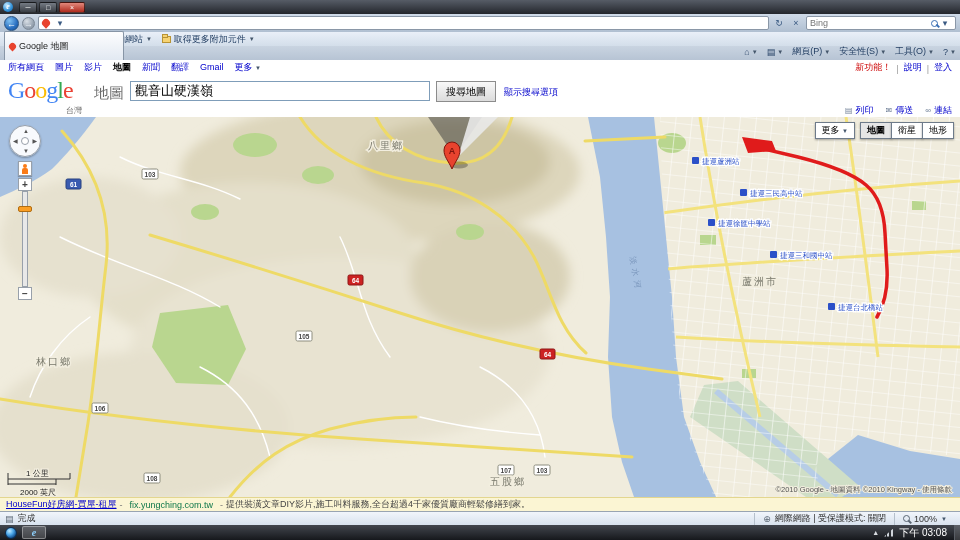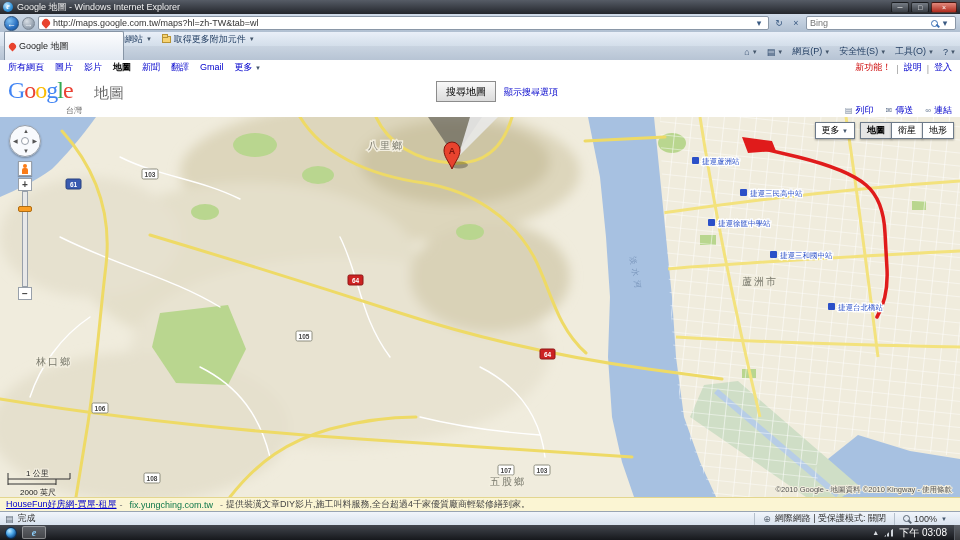--- a/index.html
+++ b/index.html
@@ -127,32 +127,30 @@
   .tray-bars { width:9px; height:8px; background:linear-gradient(to top,#cfd4da 0,#cfd4da 100%) no-repeat; position:relative; }
   .tray-bars { background:repeating-linear-gradient(90deg,#cfd4da 0 2px,transparent 2px 3.5px); clip-path:polygon(0 100%,100% 0,100% 100%); }
   #clock { color:#fff; font-size:10px; margin:0 7px 0 6px; }
   #show-desktop { width:6px; height:15px; background:rgba(255,255,255,.15); border-left:1px solid #5a5f66; }
 </style>
 </head>
 <body>
 
 <div id="titlebar">
   <span class="ie-mini">e</span>
-  <span class="t-title">Google 地圖 - Windows Internet Explorer</span>
   <span class="winbtn">─</span>
   <span class="winbtn">□</span>
   <span class="winbtn close">×</span>
 </div>
 
 <div id="addressbar">
   <span class="nav-circle">←</span>
   <span class="nav-circle disabled">→</span>
   <div class="url-box">
     <span class="pin-fav"></span>
-    <input readonly="" value="http://maps.google.com.tw/maps?hl=zh-TW&amp;tab=wl" style="">
     <span class="mini-btn">▾</span>
   </div>
   <span class="mini-btn">↻</span>
   <span class="mini-btn">×</span>
   <div class="search-box">
     <input placeholder="Bing" style="">
     <span class="mag"></span>
     <span class="mini-btn">▾</span>
   </div>
 </div>
@@ -225,20 +223,21 @@
     <a>登入</a>
   </span>
 </div>
 
 <div id="searchheader">
   <div id="logo">
     <span class="gB">G</span><span class="gR">o</span><span class="gY">o</span><span class="gB">g</span><span class="gG">l</span><span class="gR">e</span>
   </div>
   <span id="logo-prod">地圖</span>
   <span id="logo-region">台灣</span>
+  <input id="query" value="觀音山硬漢嶺" style="">
   <button id="searchbtn">搜尋地圖</button>
   <a id="showopts">顯示搜尋選項</a>
   <div id="maplinks">
     <span class="ml">
       <span class="ml-ic">▤</span>
       <span>列印</span>
     </span>
     <span class="ml">
       <span class="ml-ic">✉</span>
       <span>傳送</span>

